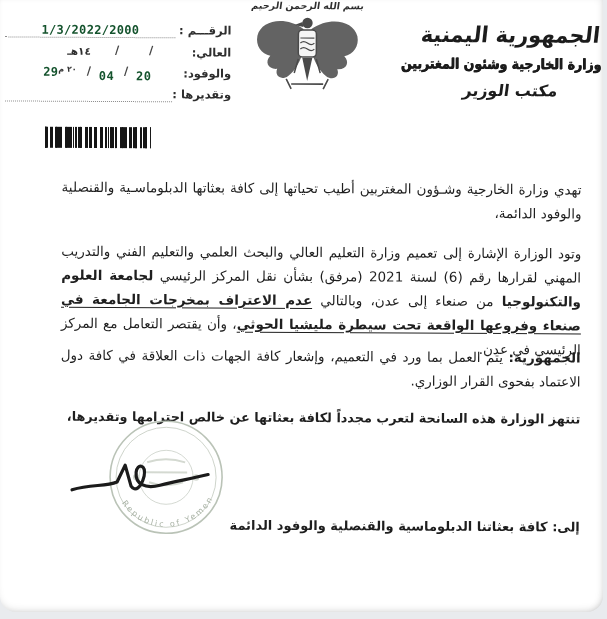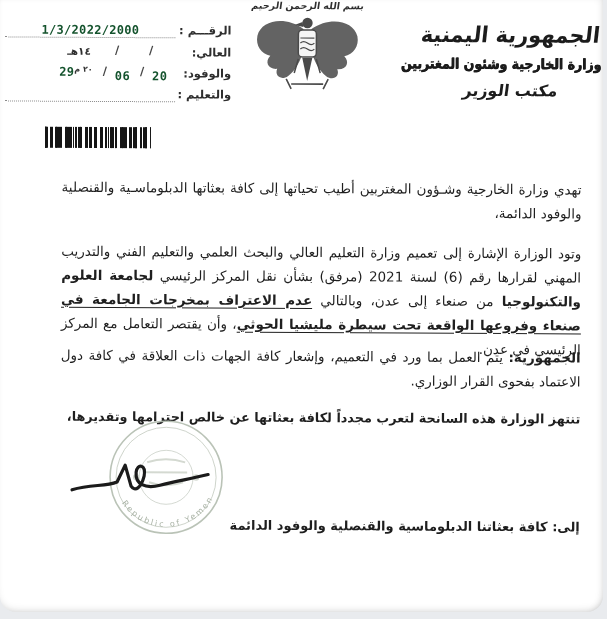--- a/index.html
+++ b/index.html
@@ -105,31 +105,31 @@
       <span class="dotline"><span class="typed">1/3/2022/2000</span></span>
     </div>
     <div class="refrow">
       <span class="lbl">العالي:</span>
       <span class="slash" style="margin-right:22px">/</span>
       <span class="slash" style="margin-right:30px">/</span>
       <span class="hij" style="margin-right:24px">١٤هـ</span>
     </div>
     <div class="refrow">
       <span class="lbl">والوفود:</span>
-      <span class="typed dn" style="margin-right:8px">20</span>
+      <span class="typed dn" style="margin-right:24px">20</span>
       <span class="slash" style="margin-right:8px">/</span>
-      <span class="typed dn" style="margin-right:10px">06</span>
+      <span class="typed dn" style="margin-right:10px">04</span>
       <span class="slash" style="margin-right:8px">/</span>
       <span class="ystack" style="margin-right:10px">
         <span class="yprefix">٢٠ م</span>
         <span class="typed">29</span>
       </span>
     </div>
     <div class="refrow">
-      <span class="lbl">والتعليم :</span>
+      <span class="lbl">وتقديرها :</span>
       <span class="dotline"></span>
     </div>
   </div>
 
   <div class="barcode"></div>
 
   <p class="para p1" dir="rtl">تهدي وزارة الخارجية وشـؤون المغتربين أطيب تحياتها إلى كافة بعثاتها الدبلوماسـية والقنصلية والوفود الدائمة،</p>
 
   <p class="para p2" dir="rtl"><span>وتود الوزارة الإشارة إلى تعميم وزارة التعليم العالي والبحث العلمي والتعليم الفني والتدريب المهني لقرارها رقم (6) لسنة 2021 (مرفق) بشأن نقل المركز الرئيسي </span><span class="seg-b">لجامعة العلوم والتكنولوجيا</span><span> من صنعاء إلى عدن، وبالتالي </span><span class="seg-bu">عدم الاعتراف بمخرجات الجامعة في صنعاء وفروعها الواقعة تحت سيطرة مليشيا الحوثي</span><span>، وأن يقتصر التعامل مع المركز الرئيسي </span><span class="seg-u">في عدن</span><span>.</span></p>
 

